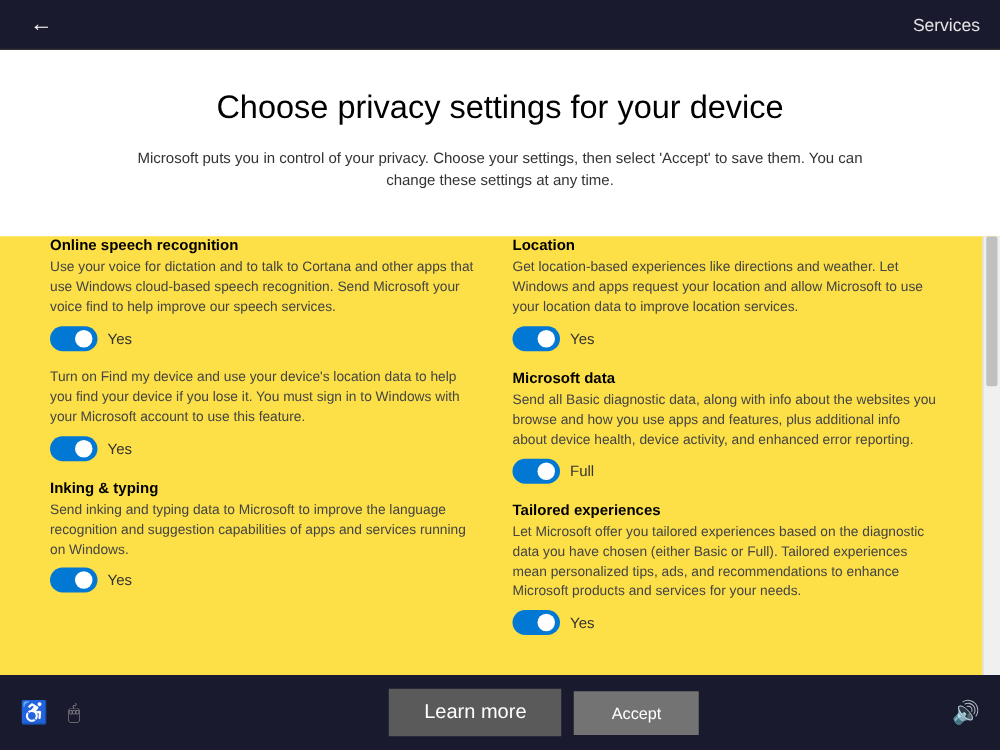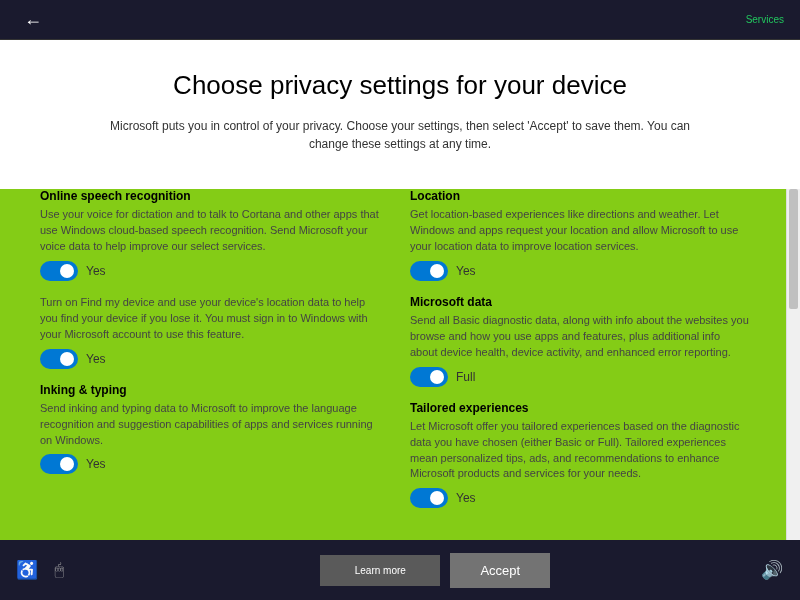--- a/index.html
+++ b/index.html
@@ -18,22 +18,22 @@
       top: 0; left: 0; right: 0;
       height: 40px;
       background: #1a1a2e;
       display: flex;
       align-items: center;
       justify-content: space-between;
       padding: 0 16px;
       border-bottom: 1px solid #333;
     }
     .top-bar-title {
-      color: #22c55e;
-      font-size: 10px;
+      color: #e5e5e5;
+      font-size: 14px;
       margin-left: auto;
     }
     .back-btn {
       color: #ffffff;
       background: none;
       border: none;
       cursor: pointer;
       font-size: 18px;
       padding: 4px 8px;
     }
@@ -43,21 +43,21 @@
       position: absolute;
       top: 0; left: 0; right: 0;
       height: 3px;
       background: #f0e000;
     }
 
     
     .main-content {
       position: absolute;
       top: 40px; left: 0; right: 0; bottom: 60px;
-      background: #84cc16;
+      background: #fde047;
       display: flex;
       flex-direction: column;
     }
 
     .header-section {
       text-align: center;
       padding: 30px 60px 20px;
       background: #fff;
     }
     .page-title {
@@ -186,21 +186,21 @@
     .btn-row {
       display: flex;
       gap: 10px;
       align-items: center;
     }
     .btn-learn-more {
       background: #5a5a5a;
       color: #fff;
       border: none;
       padding: 10px 28px;
-      font-size: 10px;
+      font-size: 16px;
       cursor: pointer;
       min-width: 120px;
       margin-left: 45px;
     }
     .btn-accept {
       background: #737373;
       color: #fff;
       border: none;
       padding: 10px 28px;
       font-size: 13px;
@@ -224,21 +224,21 @@
     <div class="page-title">Choose privacy settings for your device</div>
     <div class="page-subtitle">Microsoft puts you in control of your privacy. Choose your settings, then select 'Accept' to save them. You can change these settings at any time.</div>
   </div>
 
   <div class="settings-area">
 
     <div class="settings-column">
 
       <div class="setting-item">
         <div class="setting-title">Online speech recognition</div>
-        <div class="setting-desc">Use your voice for dictation and to talk to Cortana and other apps that use Windows cloud-based speech recognition. Send Microsoft your voice data to help improve our select services.</div>
+        <div class="setting-desc">Use your voice for dictation and to talk to Cortana and other apps that use Windows cloud-based speech recognition. Send Microsoft your voice find to help improve our speech services.</div>
         <div class="toggle-row">
           <div class="toggle"></div>
           <span class="toggle-label">Yes</span>
         </div>
       </div>
 
       <div class="setting-item">
         <div class="setting-desc">Turn on Find my device and use your device's location data to help you find your device if you lose it. You must sign in to Windows with your Microsoft account to use this feature.</div>
         <div class="toggle-row">
           <div class="toggle"></div>

